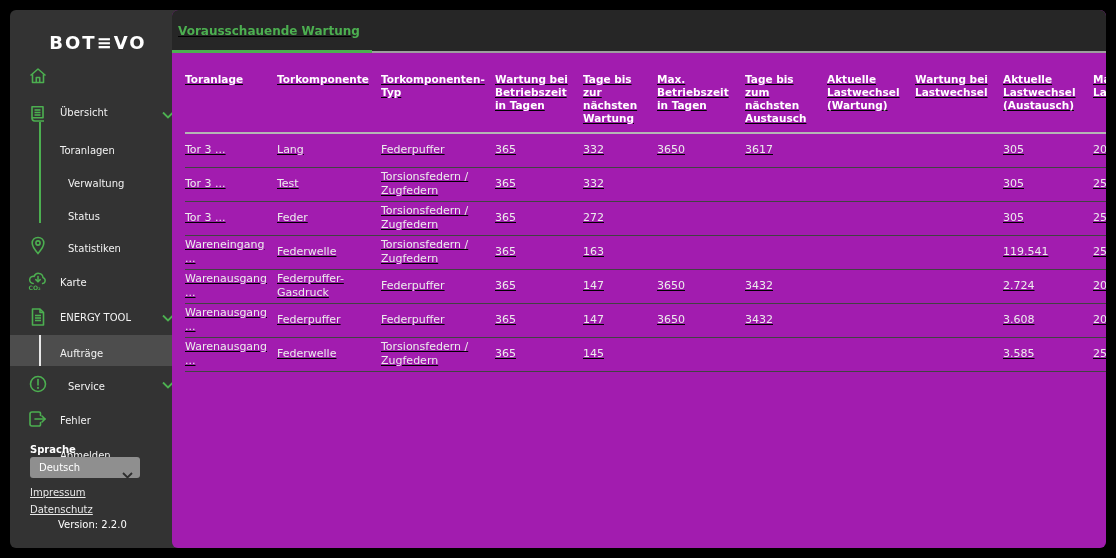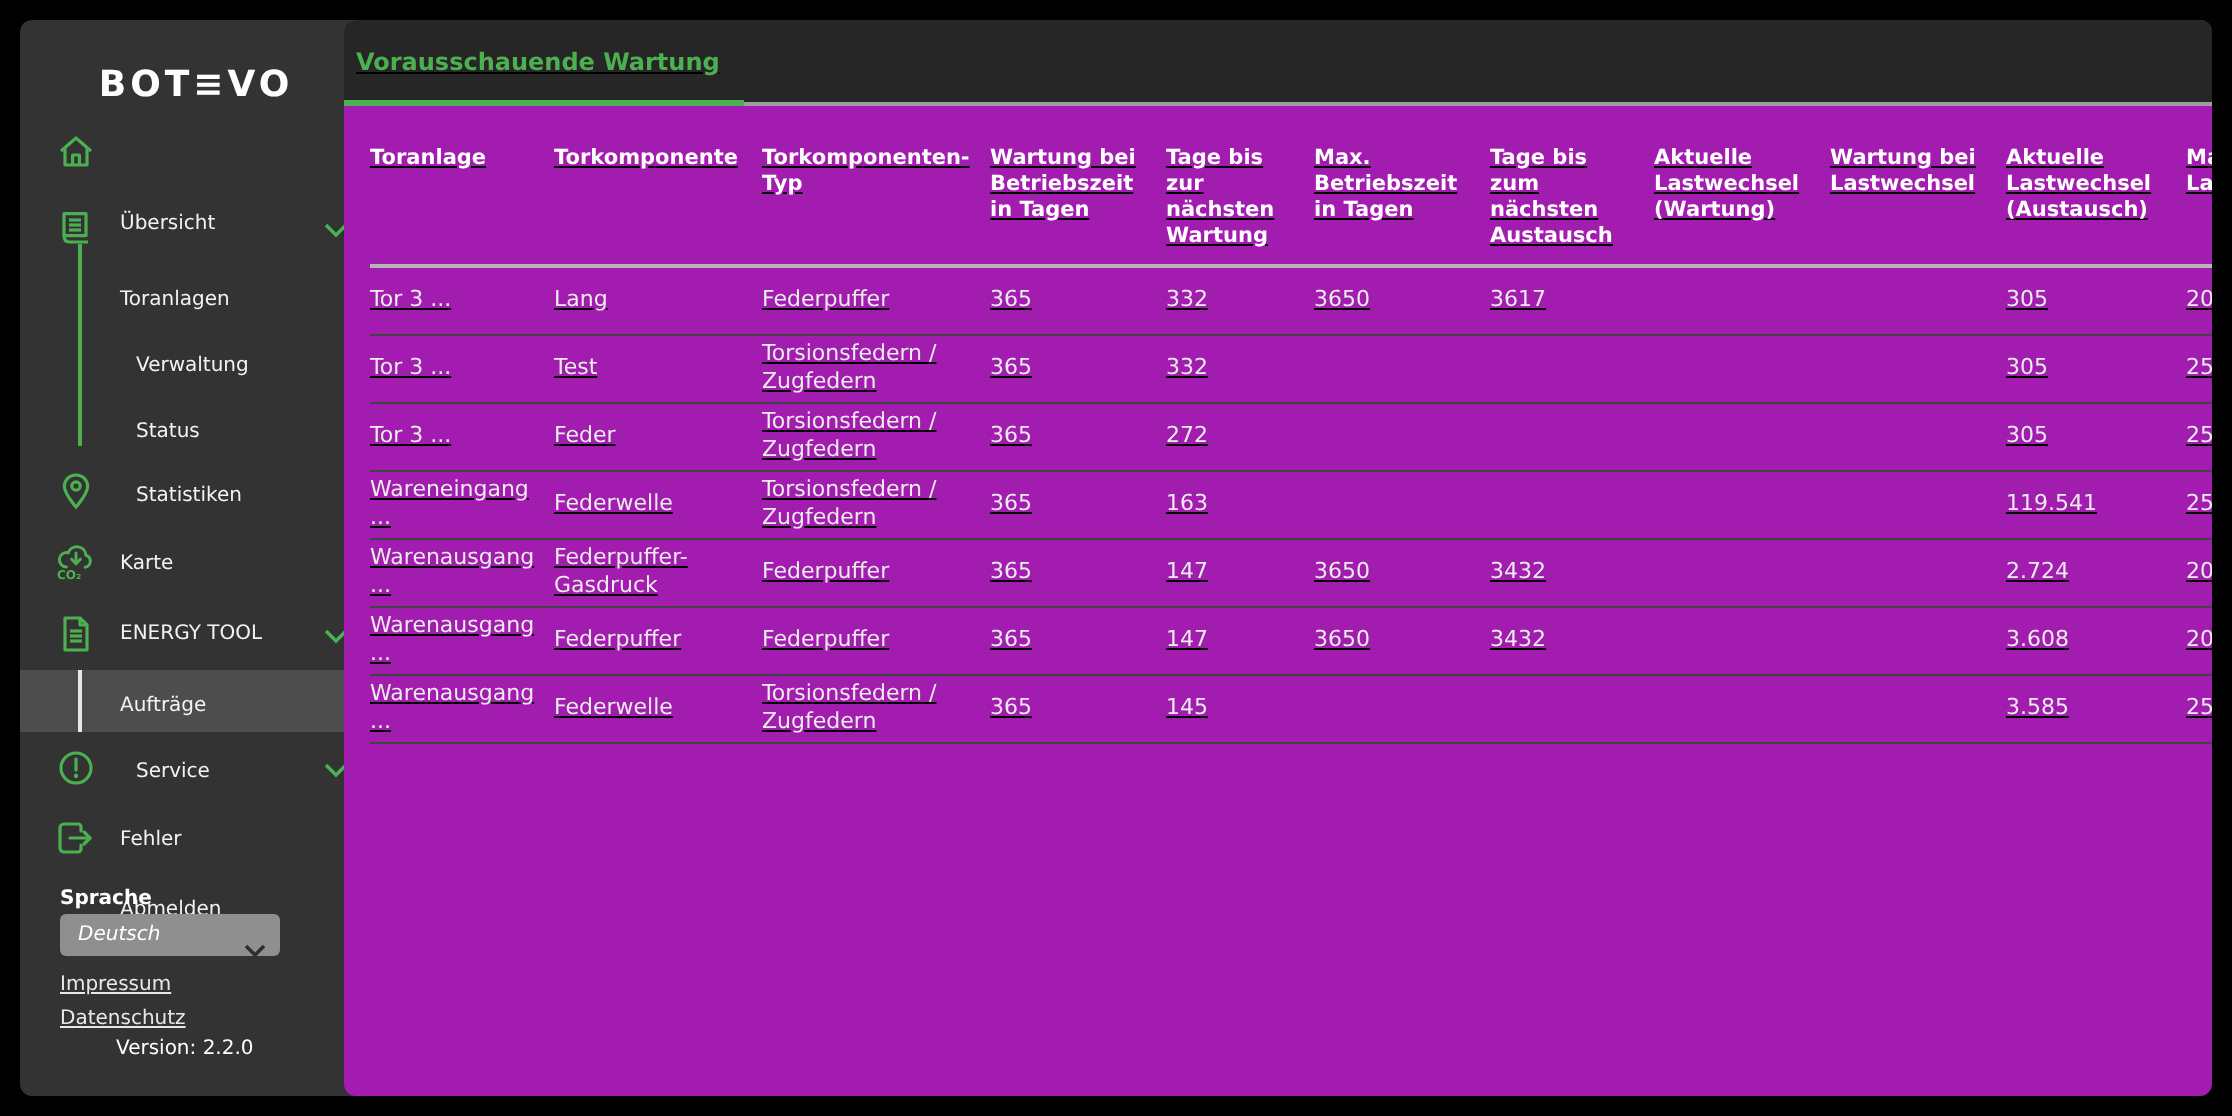--- a/index.html
+++ b/index.html
@@ -17,21 +17,21 @@
   .mi .lbl{position:absolute;left:50px;top:50%;transform:translateY(-50%);
     font-size:10px;color:#f2f2f2;white-space:nowrap;margin-top:36px;}
   .mi.sub .lbl{left:58px;}
   .mi .chev{position:absolute;right:12px;top:50%;transform:translateY(-50%);}
   .hl{position:absolute;left:0;top:325px;width:100%;height:31px;background:#4d4d4d;}
   .vline-green{position:absolute;left:29px;top:112px;width:2px;height:101px;background:#4caf50;}
   .vline-white{position:absolute;left:29px;top:325px;width:2px;height:31px;background:#e8e8e8;}
   .lang-label{position:absolute;left:20px;top:434px;font-size:10px;color:#fff;font-weight:bold;}
   .lang-select{position:absolute;left:20px;top:447px;width:110px;height:21px;
     background:#8f8f8f;border-radius:3px;display:flex;align-items:center;cursor:pointer;}
-  .lang-select .sel-txt{font-size:10px;color:#fff;padding-left:9px;font-style:italic;}
+  .lang-select .sel-txt{font-size:10px;color:#fff;padding-left:9px;}
   .lang-select .sel-chev{position:absolute;right:7px;top:7px;}
   .side-link{position:absolute;left:20px;font-size:10px;color:#e8e8e8;
     text-decoration:underline;cursor:pointer;}
   .version{position:absolute;left:48px;top:509px;font-size:10px;color:#fff;}
 
   
   .main{position:absolute;left:172px;top:10px;width:934px;height:538px;
     background:#a21caf;border-radius:6px;overflow:hidden;text-decoration:underline;}
   .tabbar{position:relative;height:41px;background:#262626;
     border-bottom:2px solid #9e9e9e;display:flex;align-items:center;}

